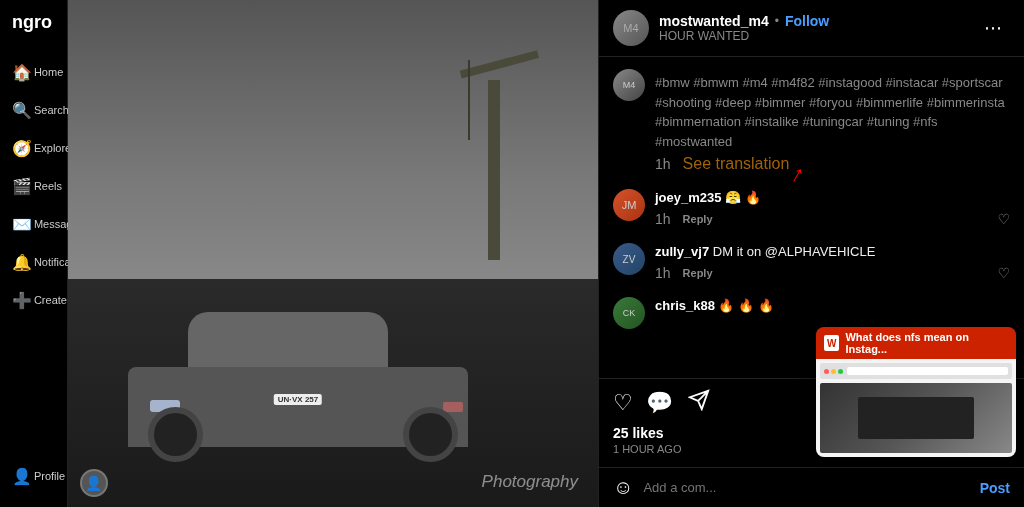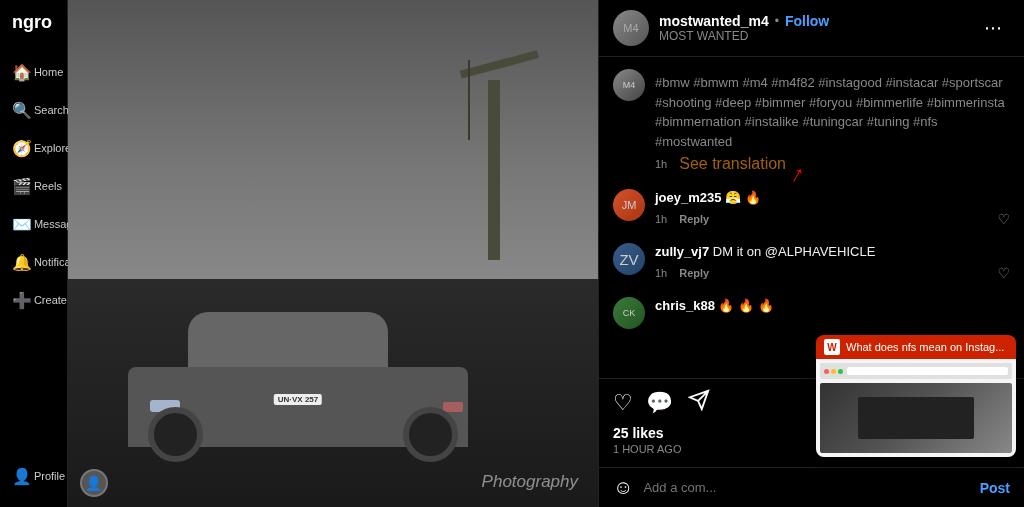--- a/index.html
+++ b/index.html
@@ -325,21 +325,21 @@
       font-weight: 600;
       color: #fff;
     }
     .comment-meta {
       display: flex;
       align-items: center;
       gap: 12px;
       margin-top: 4px;
     }
     .comment-time {
-      font-size: 11px;
+      font-size: 14px;
       color: #888;
       text-align: center;
     }
     .comment-reply {
       font-size: 11px;
       color: #888;
       cursor: pointer;
       font-weight: 600;
     }
     .comment-heart {
@@ -452,21 +452,21 @@
       display: flex;
       align-items: center;
       justify-content: center;
       font-size: 10px;
       font-weight: bold;
       color: #cc2200;
     }
     .popup-header-text {
       font-size: 11px;
       color: #fff;
-      font-weight: 400;
+      font-weight: 700;
     }
     .popup-content {
       background: #f5f5f5;
       padding: 4px;
     }
     .popup-browser-bar {
       background: #e0e0e0;
       height: 16px;
       border-radius: 2px;
       margin-bottom: 4px;
@@ -581,21 +581,21 @@
   <div class="post-header">
     <div class="post-avatar">
       <span style="font-size:11px; color:#aaa;">M4</span>
     </div>
     <div class="post-header-info">
       <div class="post-username-row">
         <span class="post-username">mostwanted_m4</span>
         <span class="dot-separator">•</span>
         <button class="follow-btn">Follow</button>
       </div>
-      <div class="post-subname">MOST WANTED</div>
+      <div class="post-subname">HOUR WANTED</div>
     </div>
     <div class="more-btn">⋯</div>
   </div>
 
   <div class="comments-area">
 
     <div class="comment-item">
       <div class="comment-avatar" style="background: linear-gradient(135deg:#888,#555); font-size:9px;">M4</div>
       <div class="comment-content">
         <div class="hashtags">#bmw #bmwm #m4 #m4f82 #instagood #instacar #sportscar<br>#shooting #deep #bimmer #foryou #bimmerlife #bimmerinsta<br>#bimmernation #instalike #tuningcar #tuning #nfs #mostwanted</div>
@@ -615,21 +615,21 @@
         </div>
         <div class="comment-meta">
           <span class="comment-time">1h</span>
           <span class="comment-reply">Reply</span>
           <span class="comment-heart">♡</span>
         </div>
       </div>
     </div>
 
     <div class="comment-item">
-      <div class="comment-avatar blue" style="font-size:15px;">ZV</div>
+      <div class="comment-avatar blue" style="font-size:10px;">ZV</div>
       <div class="comment-content">
         <div class="comment-text">
           <span class="comment-username">zully_vj7</span>
           <span> DM it on @ALPHAVEHICLE</span>
         </div>
         <div class="comment-meta">
           <span class="comment-time">1h</span>
           <span class="comment-reply">Reply</span>
           <span class="comment-heart">♡</span>
         </div>

